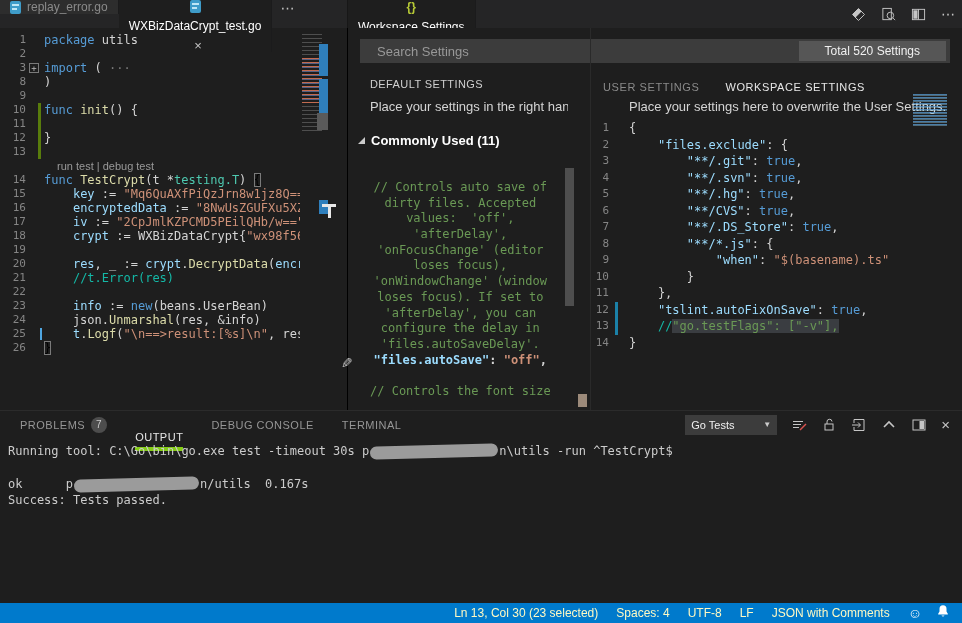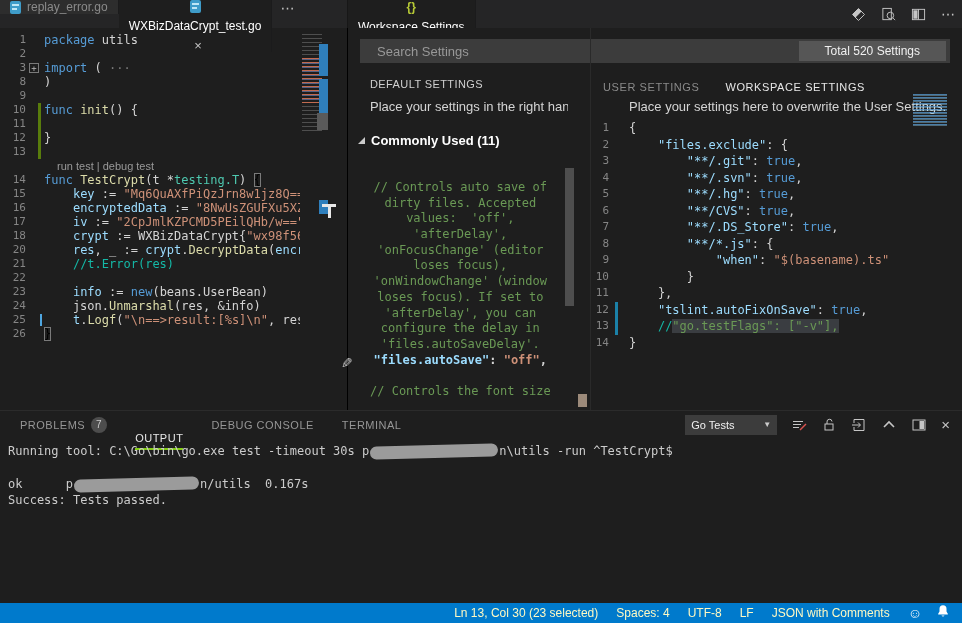--- a/index.html
+++ b/index.html
@@ -84,21 +84,21 @@
   .wrow { position:relative; height:16.5px; line-height:16.5px; font-family:"DejaVu Sans Mono", monospace; font-size:12px; white-space:pre; }
   .wrow .ln { position:absolute; left:0; top:0; width:18px; text-align:right; color:#858585; font-size:11px; }
   .wrow .gut-mod { left:24px; height:16.5px; }
   .wrow .code { position:absolute; left:38px; top:0; }
 
   
   #panel { position:absolute; left:0; top:410px; width:962px; height:193px; background:#1e1e1e; border-top:1px solid #2b2b2b; }
   #panel-header { position:absolute; left:0; top:0; width:962px; height:27px; display:flex; align-items:center; }
   #panel-tabs { display:flex; align-items:center; gap:28px; margin-left:20px; }
   .ptab { display:flex; align-items:center; gap:6px; font-size:11px; letter-spacing:.5px; color:#969696; padding:4px 0; }
-  .ptab.active { color:#e7e7e7; border-bottom:2px solid #84cc16;margin-top:28px; }
+  .ptab.active { color:#e7e7e7; border-bottom:4px solid #84cc16;margin-top:28px; }
   .pbadge { background:#4d4d4d; color:#cccccc; font-size:10px; width:16px; height:16px; border-radius:50%; display:flex; align-items:center; justify-content:center; }
   #panel-controls { margin-left:auto; margin-right:12px; display:flex; align-items:center; gap:14px; }
   #channel-select { width:92px; height:20px; background:#3c3c3c; color:#f0f0f0; font-size:11px; display:flex; align-items:center; padding:0 6px; }
   #channel-select .caret-down { margin-left:auto; font-size:8px; color:#cccccc; }
   #panel-controls svg { display:block; }
   .panel-x { color:#c5c5c5; font-size:15px; line-height:1; }
   #output { position:absolute; left:8px; top:32px; width:946px; }
   .orow { font-family:"DejaVu Sans Mono", monospace; font-size:12px; line-height:16.3px; color:#cccccc; white-space:pre; height:16.3px; }
   .blob { display:inline-block; background:#9b9b9b; border-radius:7px; height:13px; vertical-align:middle; margin:0 1px; }
   .blob.tilt { transform:rotate(-1.5deg); }
@@ -176,20 +176,21 @@
           <div class="crow"><span class="ln">10</span><div class="gut-mod"></div><span class="code"><span class="tk-kw">func</span><span class="tk-pl"> </span><span class="tk-fn">init</span><span class="tk-pl">() {</span></span></div>
           <div class="crow"><span class="ln">11</span><div class="gut-mod"></div><span class="code"></span></div>
           <div class="crow"><span class="ln">12</span><div class="gut-mod"></div><span class="code"><span class="tk-pl">}</span></span></div>
           <div class="crow"><span class="ln">13</span><div class="gut-mod"></div><span class="code"></span></div>
           <div class="crow"><span class="codelens-text">run test | debug test</span></div>
           <div class="crow"><span class="ln">14</span><span class="code"><span class="tk-kw">func</span><span class="tk-pl"> </span><span class="tk-fn">TestCrypt</span><span class="tk-pl">(t *</span><span class="tk-ty">testing.T</span><span class="tk-pl">) </span><span class="tk-br">{</span></span></div>
           <div class="crow"><span class="ln">15</span><span class="code"><span class="tk-pl">    </span><span class="tk-vr">key</span><span class="tk-pl"> := </span><span class="tk-st">"Mq6QuAXfPiQzJrn8w1jz8Q=="</span></span></div>
           <div class="crow"><span class="ln">16</span><span class="code"><span class="tk-pl">    </span><span class="tk-vr">encryptedData</span><span class="tk-pl"> := </span><span class="tk-st">"8NwUsZGUFXu5XZyU</span></span></div>
           <div class="crow"><span class="ln">17</span><span class="code"><span class="tk-pl">    </span><span class="tk-vr">iv</span><span class="tk-pl"> := </span><span class="tk-st">"2CpJmlKZPCMD5PEilQHb/w=="</span></span></div>
           <div class="crow"><span class="ln">18</span><span class="code"><span class="tk-pl">    </span><span class="tk-vr">crypt</span><span class="tk-pl"> := WXBizDataCrypt{</span><span class="tk-st">"wx98f566a</span></span></div>
+          <div class="crow"><span class="ln">19</span><span class="code"></span></div>
           <div class="crow"><span class="ln">20</span><span class="code"><span class="tk-pl">    </span><span class="tk-vr">res</span><span class="tk-pl">, _ := </span><span class="tk-vr">crypt</span><span class="tk-pl">.</span><span class="tk-fn">DecryptData</span><span class="tk-pl">(</span><span class="tk-vr">encryp</span></span></div>
           <div class="crow"><span class="ln">21</span><span class="code"><span class="tk-pl">    </span><span class="tk-cm">//t.Error(res)</span></span></div>
           <div class="crow"><span class="ln">22</span><span class="code"></span></div>
           <div class="crow"><span class="ln">23</span><span class="code"><span class="tk-pl">    </span><span class="tk-vr">info</span><span class="tk-pl"> := </span><span class="tk-kw">new</span><span class="tk-pl">(beans.UserBean)</span></span></div>
           <div class="crow"><span class="ln">24</span><span class="code"><span class="tk-pl">    json.</span><span class="tk-fn">Unmarshal</span><span class="tk-pl">(res, &amp;info)</span></span></div>
           <div class="crow"><span class="ln">25</span><div class="caret"></div><span class="code"><span class="tk-pl">    </span><span class="tk-vr">t</span><span class="tk-pl">.</span><span class="tk-fn">Logf</span><span class="tk-pl">(</span><span class="tk-st">"\n==&gt;result:[%s]\n"</span><span class="tk-pl">, res)</span></span></div>
           <div class="crow"><span class="ln">26</span><span class="code"><span class="tk-br">}</span></span></div>
         </div>
       <div id="left-minimap">
         <div id="mm-content"></div>

